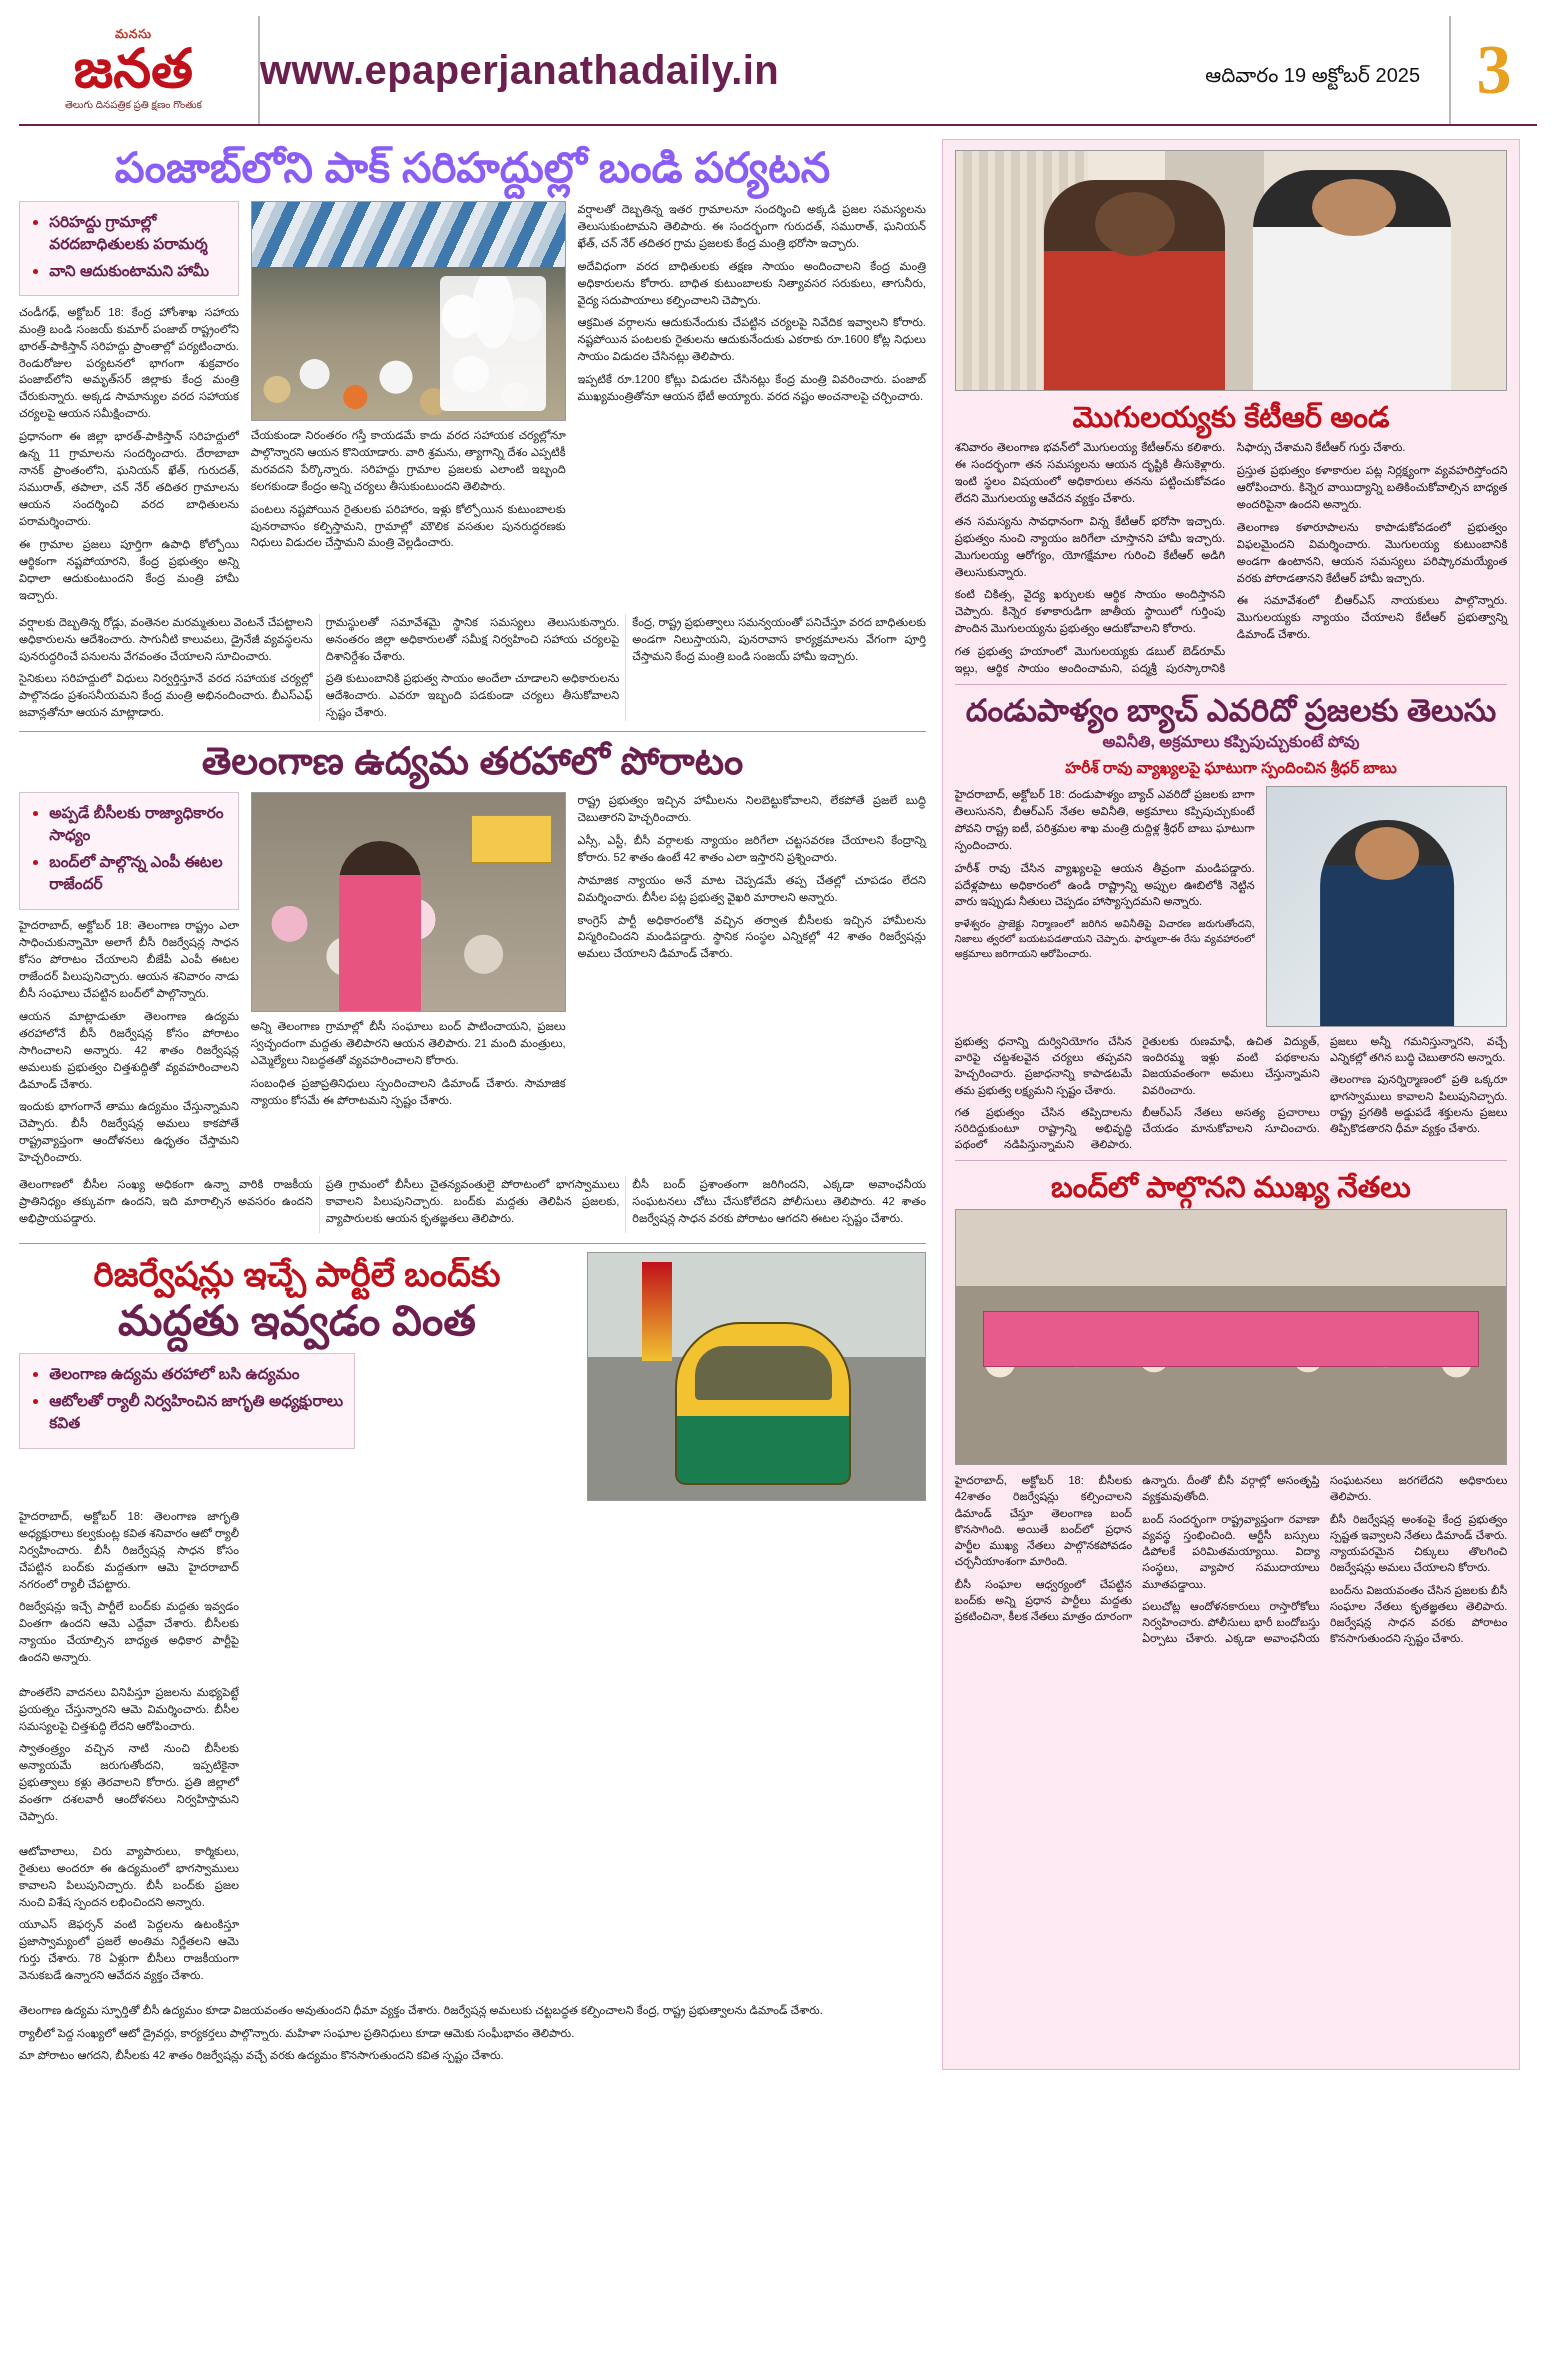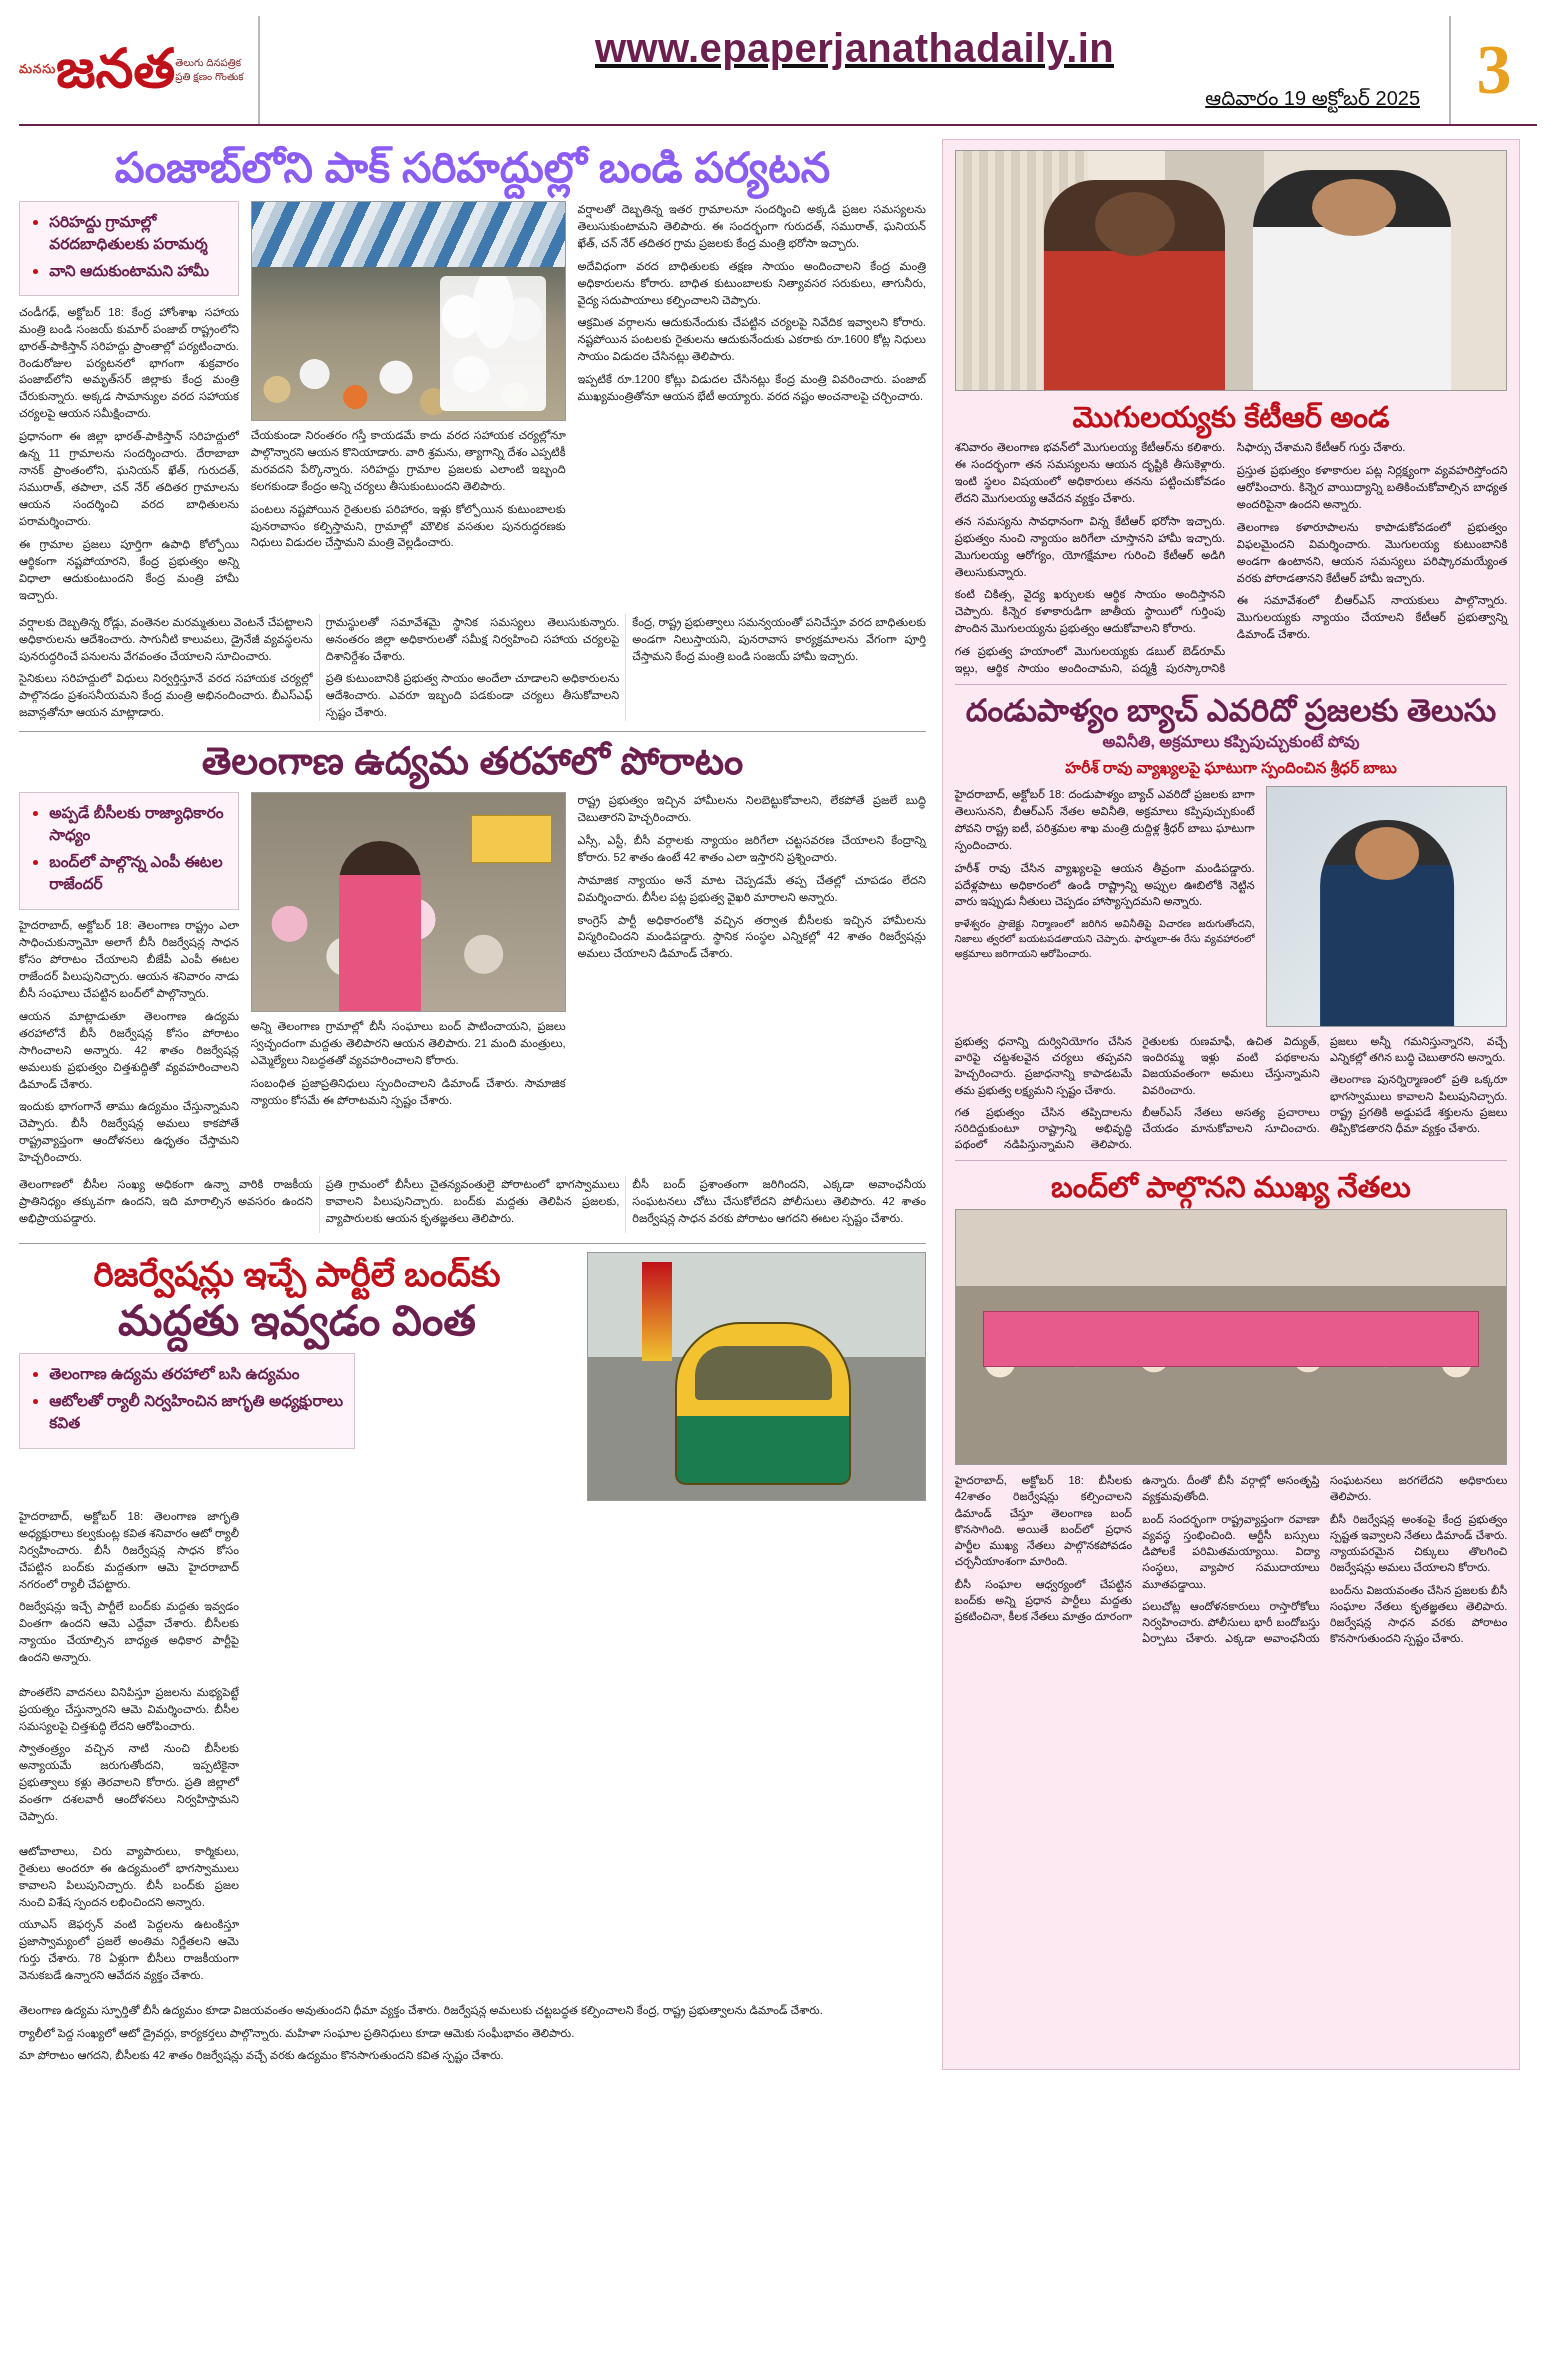--- a/index.html
+++ b/index.html
@@ -21,20 +21,21 @@
   
   .masthead {
     display: flex;
     align-items: stretch;
     height: 110px;
     border-bottom: 2.9px solid #6b1f4e;
   }
   .logo-box {
     width: 241px;
     display: flex;
+    flex-direction: column;
     justify-content: center;
     align-items: center;
     padding-right: 10.2px;
     border-right: 2.2px solid #b9b9b9;
   }
   .logo-top {
     font-size: 12.4px;
     color: #c0392b;
     letter-spacing: 0.7px;
     font-weight: bold;
@@ -47,25 +48,23 @@
     font-family: "Liberation Serif", serif;
   }
   .logo-sub {
     font-size: 10.2px;
     color: #7a1f1f;
     margin-top: 2.9px;
   }
   .masthead-center {
     flex: 1;
     display: flex;
-    flex-direction: column;
     justify-content: center;
     align-items: center;
     position: relative;
-    text-decoration: underline;
   }
   .site-url {
     font-size: 40px;
     font-weight: bold;
     color: #6b1f4e;
     letter-spacing: 0.4px;
   }
   .date-line {
     width: 100%;
     text-align: right;

